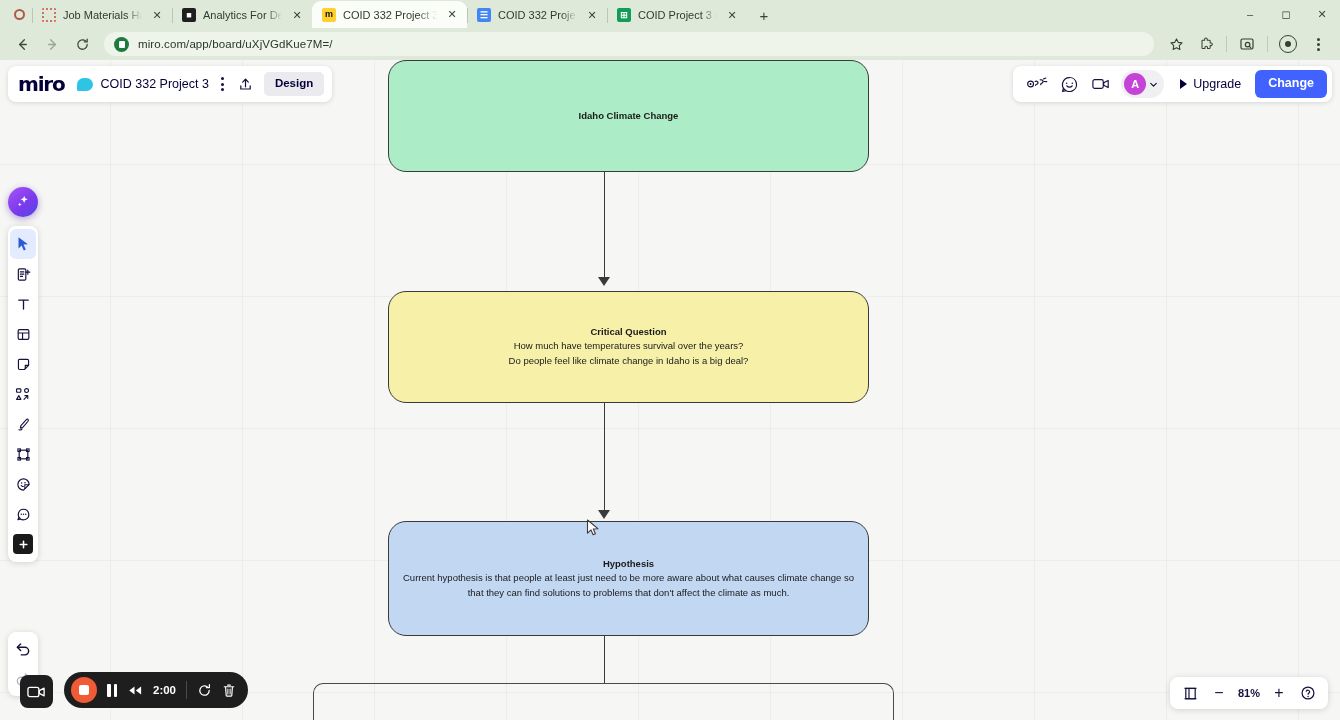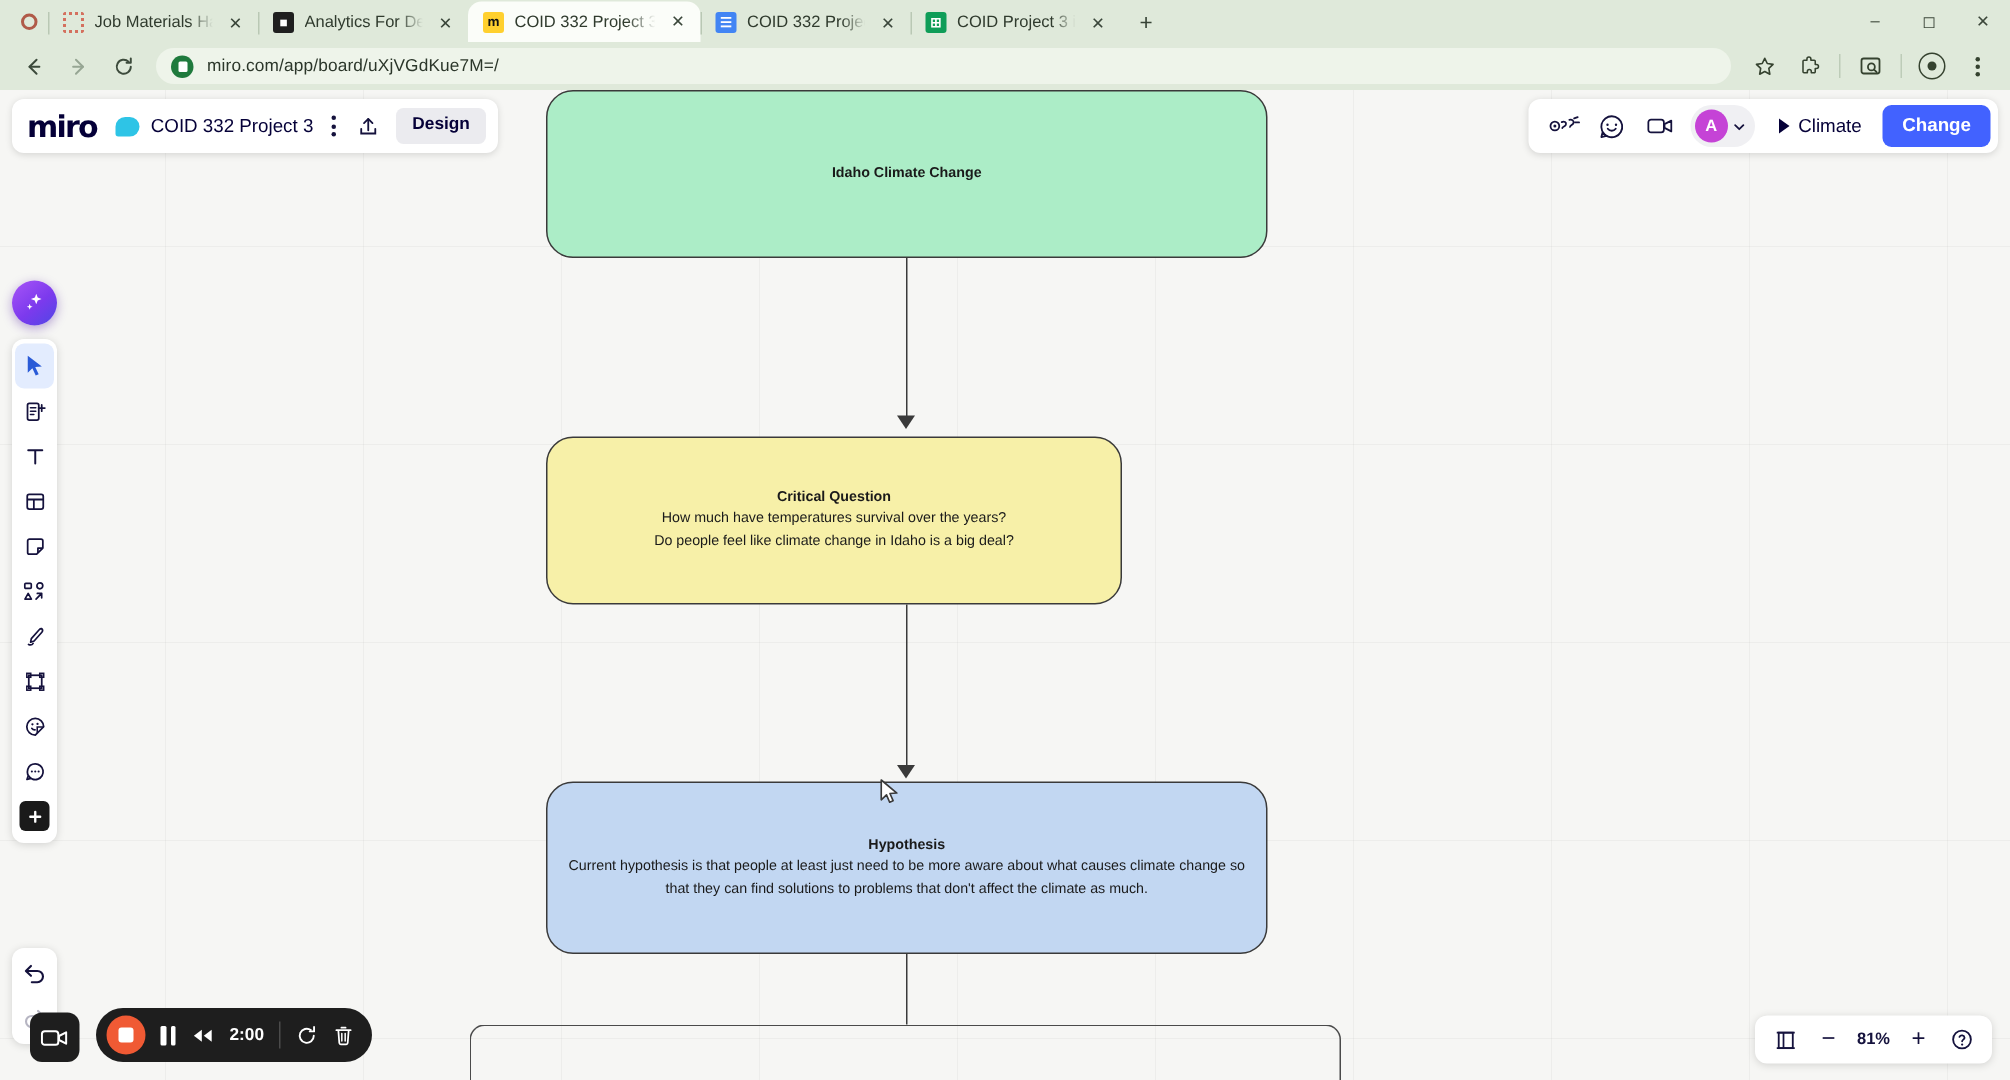--- a/index.html
+++ b/index.html
@@ -205,27 +205,27 @@
     position: absolute; left: 8px; top: 572px; width: 30px; background: #fff;
     border-radius: 8px; box-shadow: 0 1px 6px rgba(0,0,0,.15);
     display: flex; flex-direction: column; align-items: center; padding: 2px 0; z-index: 40;
   }
   .undoredo .tool.muted { color: #b6b5c2; }
 
   
   .card {
     position: absolute; border-radius: 18px;
     display: flex; flex-direction: column; align-items: center; justify-content: center;
-    text-align: center; padding: 10px 14px; color: #1a1a1a;
+    text-align: center; padding: 10px 14px; color: #1a1a1a; margin-left: 24px;
   }
   .card .c-title { font-size: 9.5px; font-weight: 700; line-height: 1.5; }
   .card .c-body { font-size: 9.5px; line-height: 1.55; font-weight: 400; }
   .card-green { left: 364px; top: 0px; width: 481px; height: 112px;
                 background: #acedc7; border: 1.6px solid #3a3a3a; }
-  .card-yellow { left: 364px; top: 231px; width: 384px; height: 112px;
+  .card-yellow { left: 364px; top: 231px; width: 481px; height: 112px;
                  background: #f7f0a8; border: 1.6px solid #3a3a3a; }
   .card-blue { left: 364px; top: 461px; width: 481px; height: 115px;
                background: #c2d7f2; border: 1.6px solid #3a3a3a; }
   .frame-bottom {
     position: absolute; left: 313px; top: 623px; width: 581px; height: 97px;
     border: 1.4px solid #4a4a4a; border-radius: 10px 10px 0 0; border-bottom: none;
     background: transparent;
   }
 
   .conn {
@@ -465,21 +465,21 @@
           </svg>
       </span>
       <span class="user-chip">
         <span class="user-av">A</span>
         <svg width="11" height="11" viewBox="0 0 12 12">
             <path d="M3 4.8L6 7.8l3-3" fill="none" stroke="#15123d" stroke-width="1.3" stroke-linecap="round" stroke-linejoin="round"></path>
           </svg>
       </span>
       <button class="present-btn">
         <span class="tri"></span>
-        <span>Climate</span>
+        <span>Upgrade</span>
       </button>
       <button class="share-btn">Change</button>
     </div>
 
     <div class="ai-orb">
       <svg width="16" height="16" viewBox="0 0 18 18">
         <path d="M10.3 2l1.1 2.8L14.3 6l-2.9 1.2-1.1 2.8-1.1-2.8L6.3 6l3-1.2z" fill="#fff"></path>
         <path d="M5.4 9.6l.6 1.6 1.6.6-1.6.6-.6 1.6-.6-1.6-1.6-.6 1.6-.6z" fill="#fff"></path>
       </svg>
     </div>

